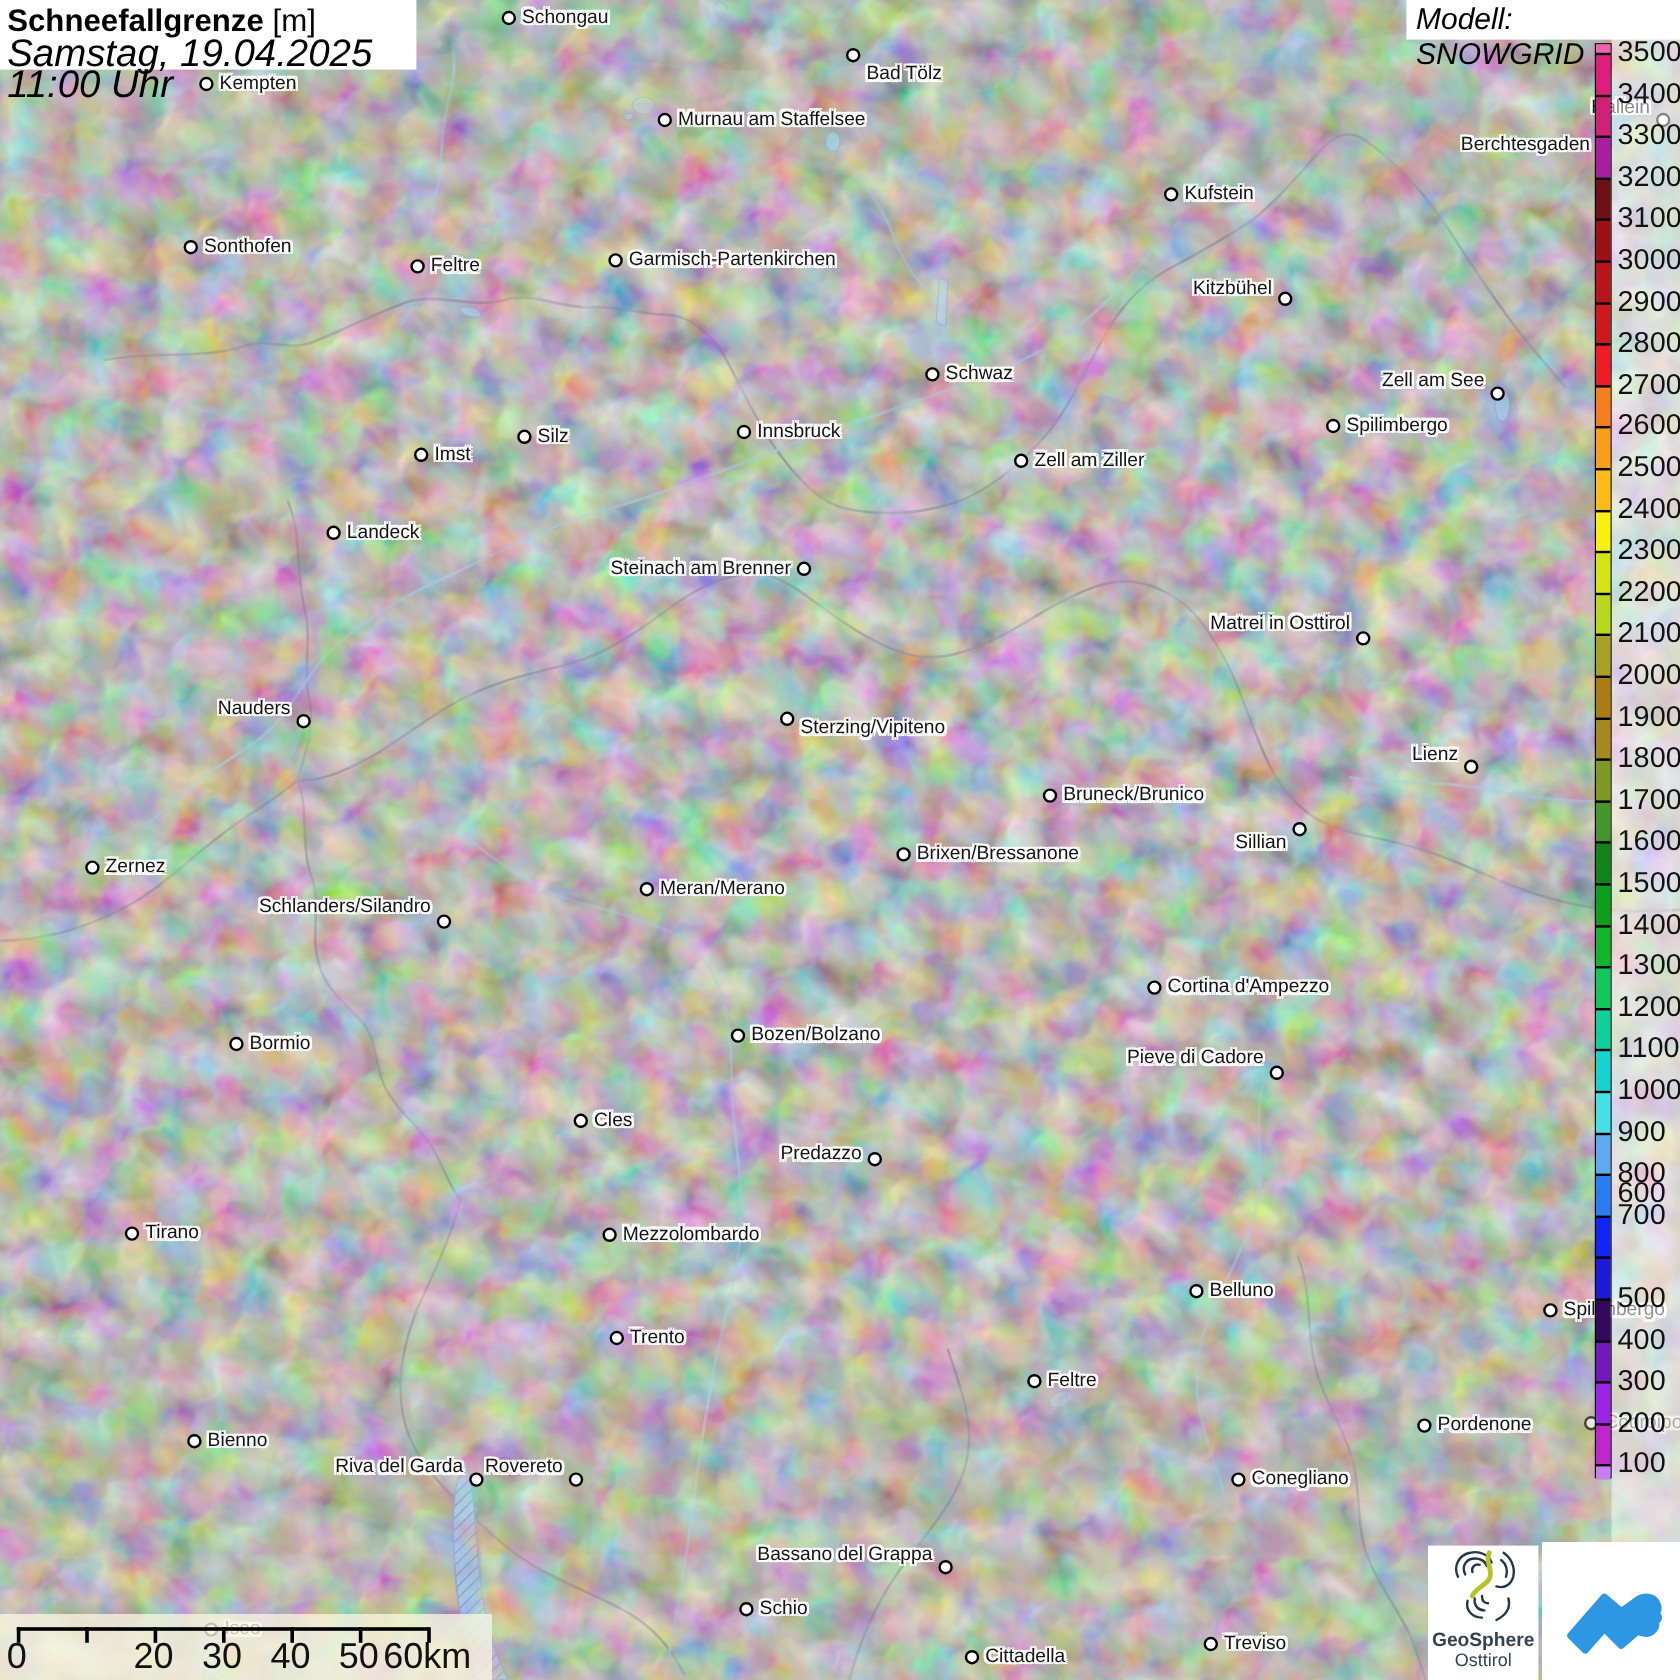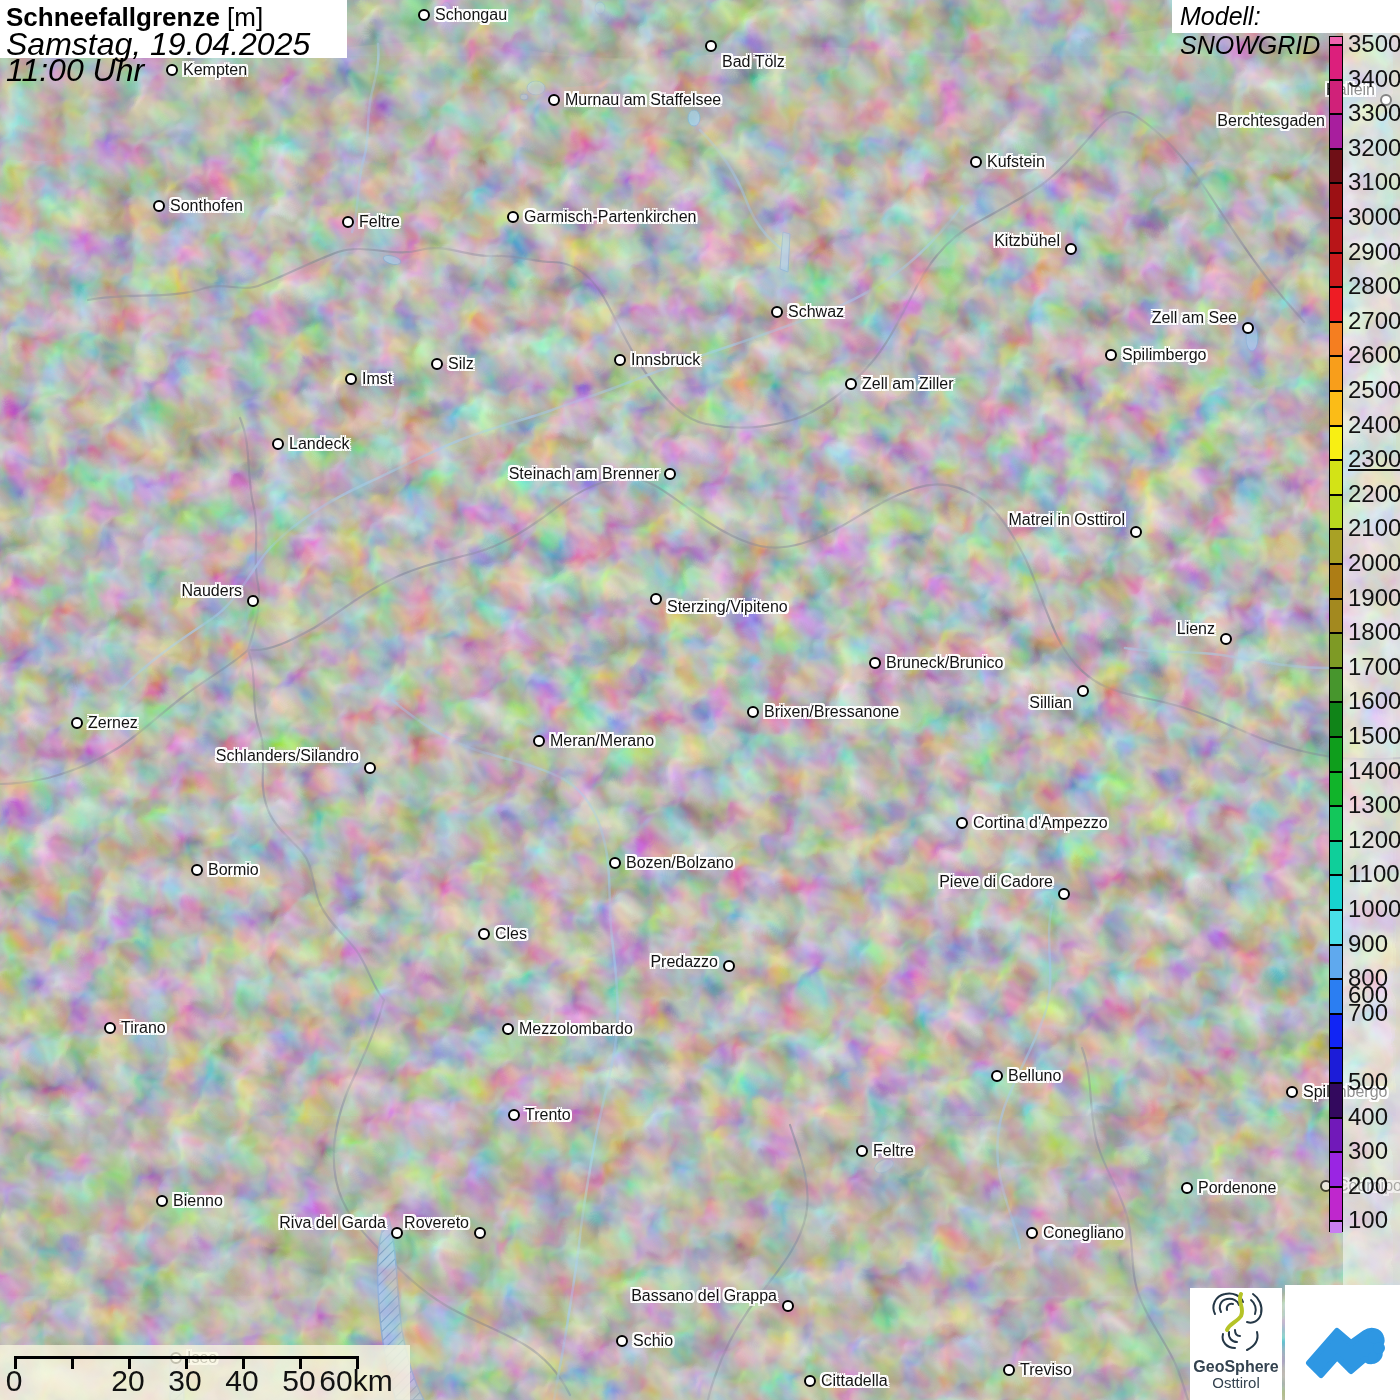--- a/index.html
+++ b/index.html
@@ -488,21 +488,21 @@
       <div class="legnum" style="top: 113.2px;">3300</div>
       <div class="legnum" style="top: 147.8px;">3200</div>
       <div class="legnum" style="top: 182.4px;">3100</div>
       <div class="legnum" style="top: 217px;">3000</div>
       <div class="legnum" style="top: 251.6px;">2900</div>
       <div class="legnum" style="top: 286.2px;">2800</div>
       <div class="legnum" style="top: 320.8px;">2700</div>
       <div class="legnum" style="top: 355.4px;">2600</div>
       <div class="legnum" style="top: 390px;">2500</div>
       <div class="legnum" style="top: 424.6px;">2400</div>
-      <div class="legnum" style="top: 459.2px; text-decoration: underline;">2300</div>
+      <div class="legnum" style="top: 459.2px;">2300</div>
       <div class="legnum" style="top: 493.8px;">2200</div>
       <div class="legnum" style="top: 528.4px;">2100</div>
       <div class="legnum" style="top: 563px;">2000</div>
       <div class="legnum" style="top: 597.6px;">1900</div>
       <div class="legnum" style="top: 632.2px;">1800</div>
       <div class="legnum" style="top: 666.8px;">1700</div>
       <div class="legnum" style="top: 701.4px;">1600</div>
       <div class="legnum" style="top: 736px;">1500</div>
       <div class="legnum" style="top: 770.6px;">1400</div>
       <div class="legnum" style="top: 805.2px;">1300</div>

